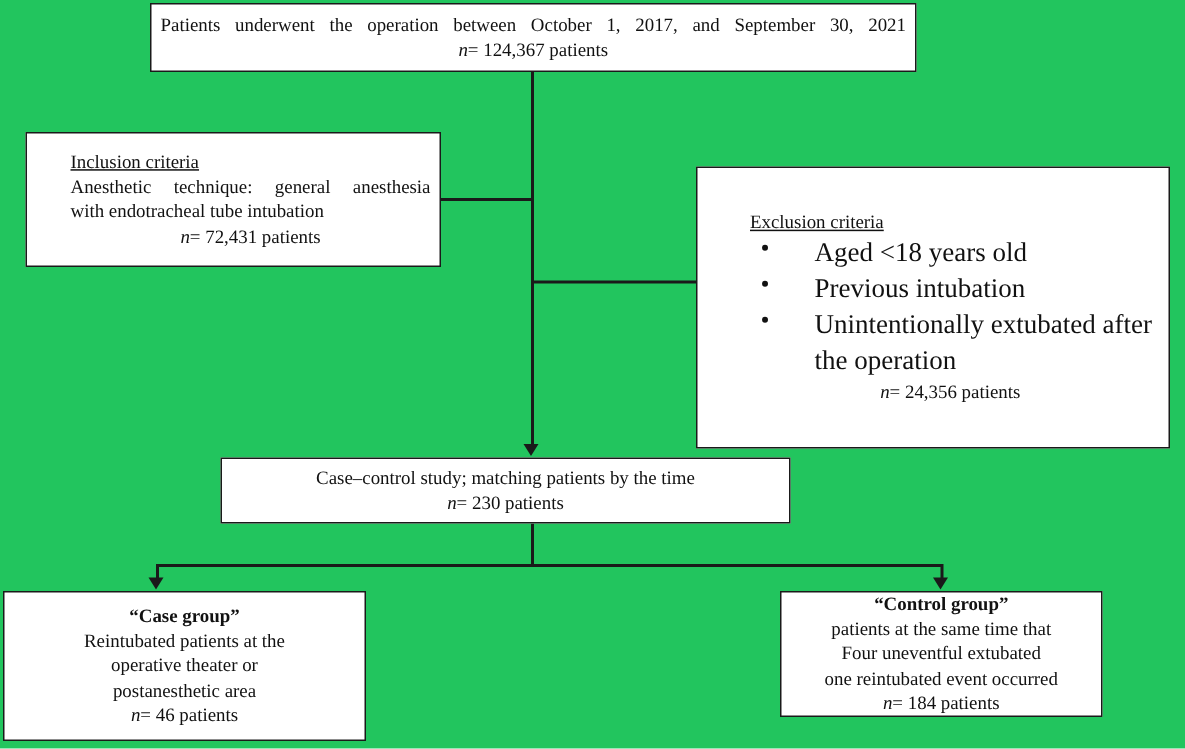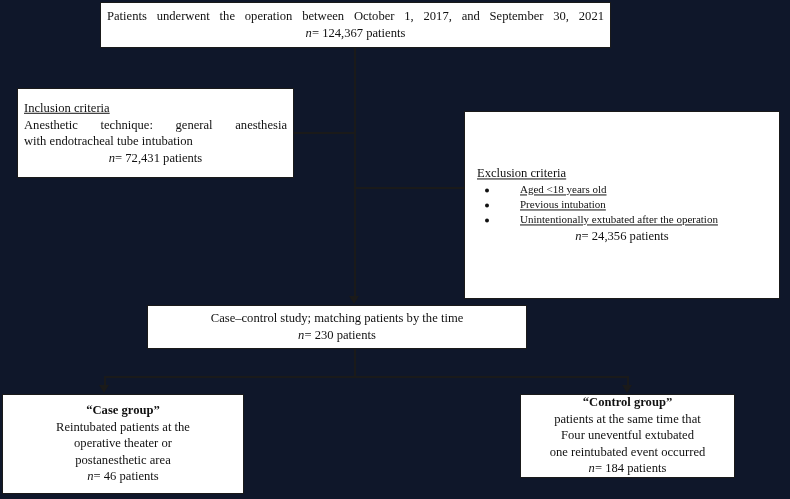--- a/index.html
+++ b/index.html
@@ -4,21 +4,21 @@
 <style>
   html, body {
     margin: 0;
     padding: 0;
     background: #ffffff;
   }
   #flow-root {
     position: relative;
     width: 790px;
     height: 499px;
-    background: #0f172a;
+    background: #22c55e;
     font-family: "Liberation Serif", "DejaVu Serif", serif;
     color: #111111;
     overflow: hidden;
   }
 
   
   .node {
     position: absolute;
     box-sizing: border-box;
     border: 1.5px solid #1a1a1a;
@@ -27,20 +27,21 @@
   }
   .node .inner {
     position: absolute;
     left: 0; right: 0; top: 50%;
     transform: translateY(-50%);
     padding: 0 6px;
     box-sizing: border-box;
   }
   .node.left-align .inner {
     text-align: left;
+    margin-left: 23px;
   }
   .line {
     display: block;
     font-size: 12.6px;
     line-height: 1.32;
     white-space: nowrap;
   }
   .center { text-align: center; }
   .uline { text-decoration: underline; }
   .bold  { font-weight: bold; }
@@ -55,24 +56,23 @@
   #node-exclusion  { left: 464px; top: 111px; width: 316px; height: 188px; }
   #node-casecontrol{ left: 147px; top: 305px; width: 380px; height: 44px; }
   #node-case       { left: 2px;   top: 394px; width: 242px; height: 100px; }
   #node-control    { left: 520px; top: 394px; width: 215px; height: 84px; }
 
   
   .bullets { margin: 0; padding: 0; list-style: none; }
   .bullets li {
     position: relative;
     padding-left: 49px;
-    font-size: 11px;
+    font-size: 18px;
     line-height: 1.30;
     margin-bottom: 1px;
-    text-decoration: underline;
   }
   .bullets li .dot {
     position: absolute;
     left: 14px;
     top: 6px;
     width: 4px;
     height: 4px;
     border-radius: 50%;
     background: #111111;
   }

